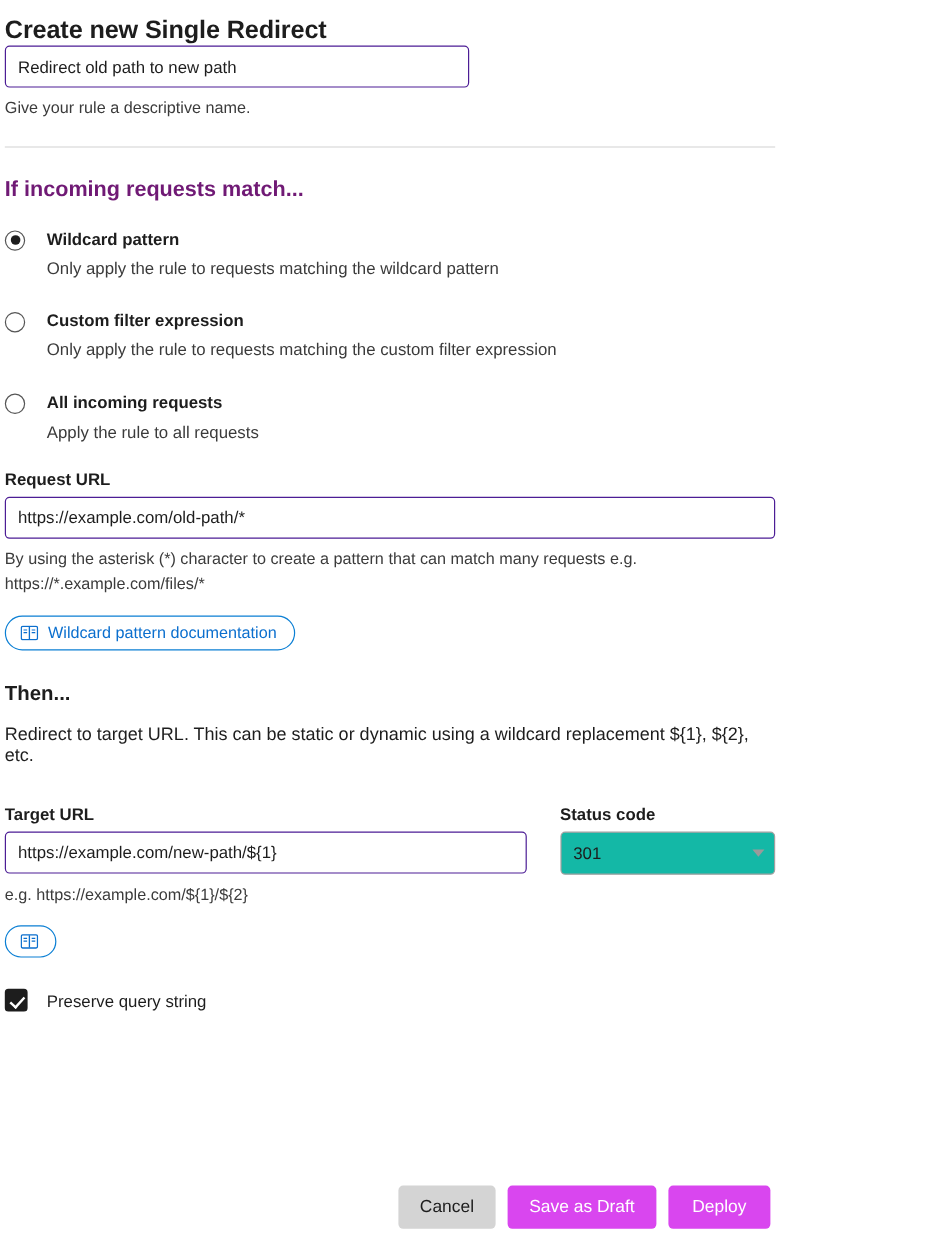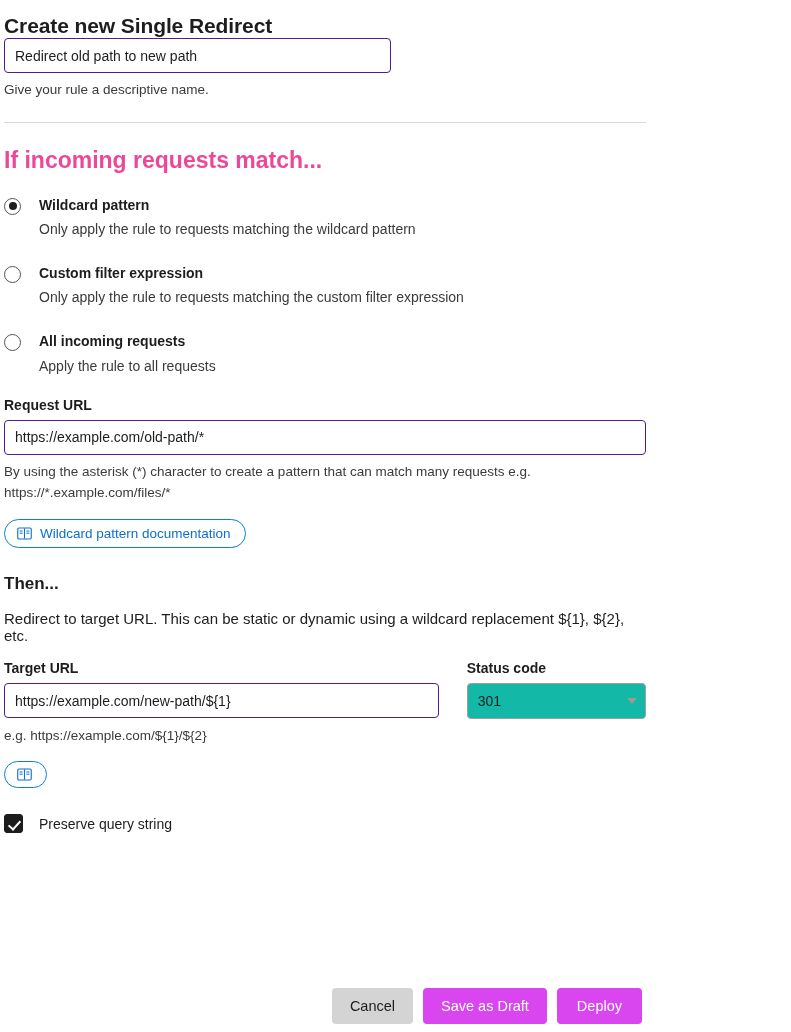--- a/index.html
+++ b/index.html
@@ -60,25 +60,25 @@
     line-height: 1.45;
   }
 
   hr.sep {
     border: none;
     border-top: 1px solid #d9d9d9;
     margin: 22px 0 0 0;
   }
 
   .section-heading {
-    font-size: 23px;
+    font-size: 18px;
     font-weight: bold;
     margin-top: 24px;
     margin-bottom: 12px;
-    color: #ec4899;
+    color: #701a75;
   }
 
   .radio-group { margin-top: 22px; }
   .radio-row {
     display: flex;
     align-items: flex-start;
     margin-bottom: 26px;
   }
   .radio-row:last-child { margin-bottom: 0; }
   .radio {
@@ -141,22 +141,22 @@
   }
   .then-desc {
     font-size: 15px;
     color: #1d1d1d;
     margin-top: 16px;
   }
 
   .two-col {
     display: flex;
     gap: 28px;
-    align-items: center;
-    margin-top: 16px;
+    align-items: flex-start;
+    margin-top: 32px;
   }
   .col-target { width: 543px; }
   .col-status { width: 224px; }
   .col-label {
     font-size: 14px;
     font-weight: bold;
     margin-bottom: 7px;
     color: #1d1d1d;
   }
   .target-url-input { width: 100%; height: 36px; }

